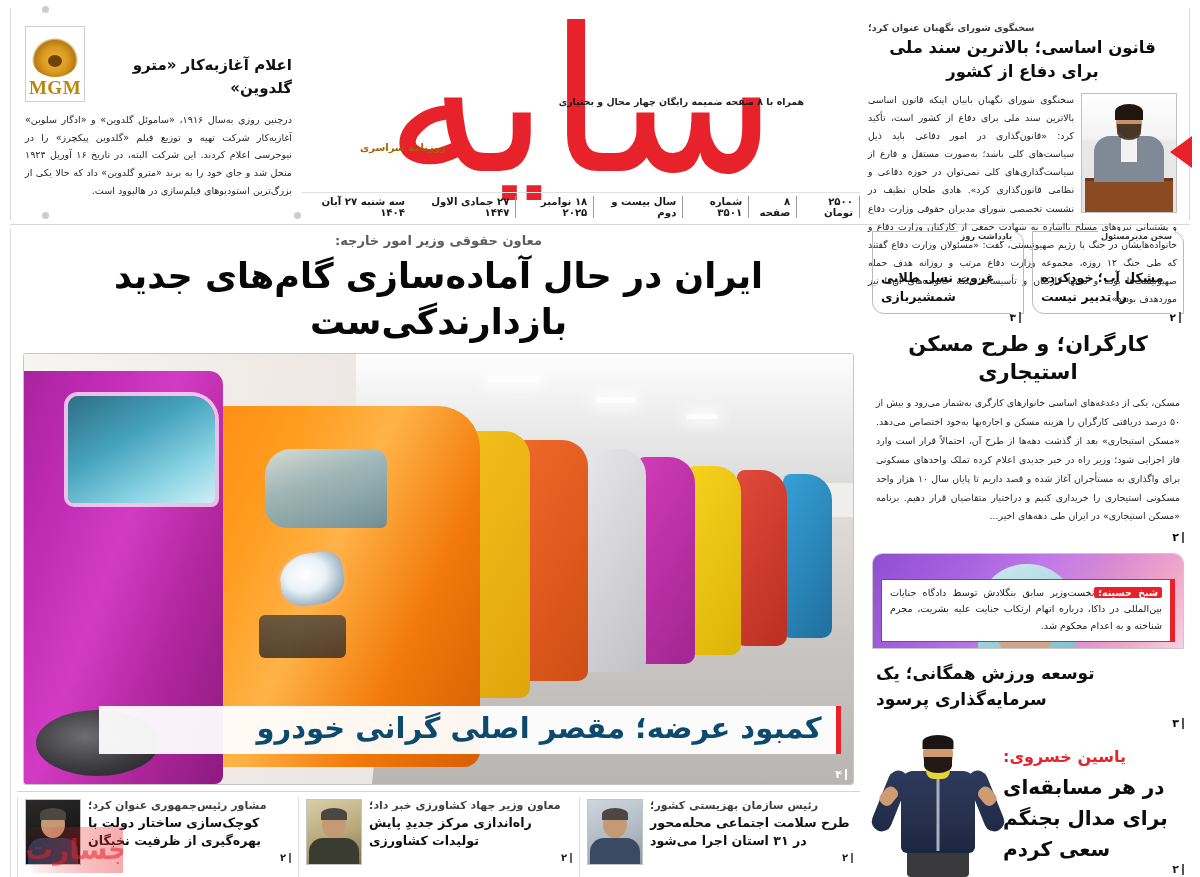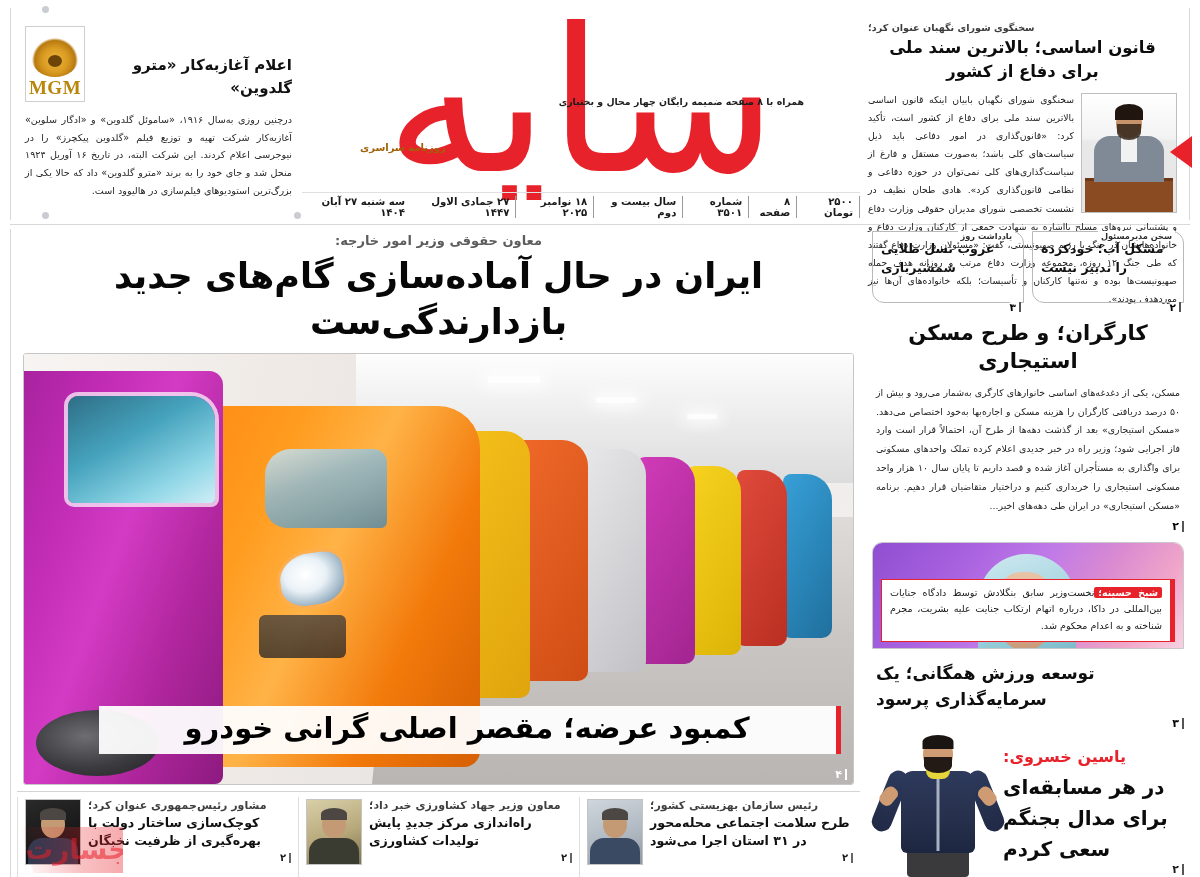--- a/index.html
+++ b/index.html
@@ -376,24 +376,25 @@
     right: 1.5%;
     bottom: 7%;
     background: rgba(255,255,255,0.94);
     border-right: 5px solid #e8222a;
     padding: 6px 14px 9px 14px;
     text-align: center;
   }
   .banner-text {
     font-size: 29px;
     font-weight: 700;
-    color: #000000;
+    color: #0c4a6e;
     direction: rtl;
     line-height: 1.15;
     white-space: nowrap;
+    text-align: right;
   }
   .pg-marker {
     font-size: 11px;
     font-weight: 700;
     color: #1a1a1a;
     direction: rtl;
     border-right: 2px solid #555;
     padding-right: 3px;
     display: inline-block;
     line-height: 1;
@@ -516,21 +517,21 @@
   .opinion-row {
     display: flex;
     flex-direction: row-reverse;
     gap: 8px;
     margin-bottom: 4px;
   }
   .opinion-card {
     flex: 1;
     border: 1px solid #b9b9b9;
     border-radius: 0 12px 0 12px;
-    padding: 0 8px 6px 8px;
+    padding: 29px 8px 6px 8px;
     position: relative;
     min-height: 72px;
   }
   .op-kicker {
     position: absolute;
     top: -1px; right: 8px;
     font-size: 8.2px;
     color: #2e2e2e;
     background: #fff;
     padding: 0 3px;

